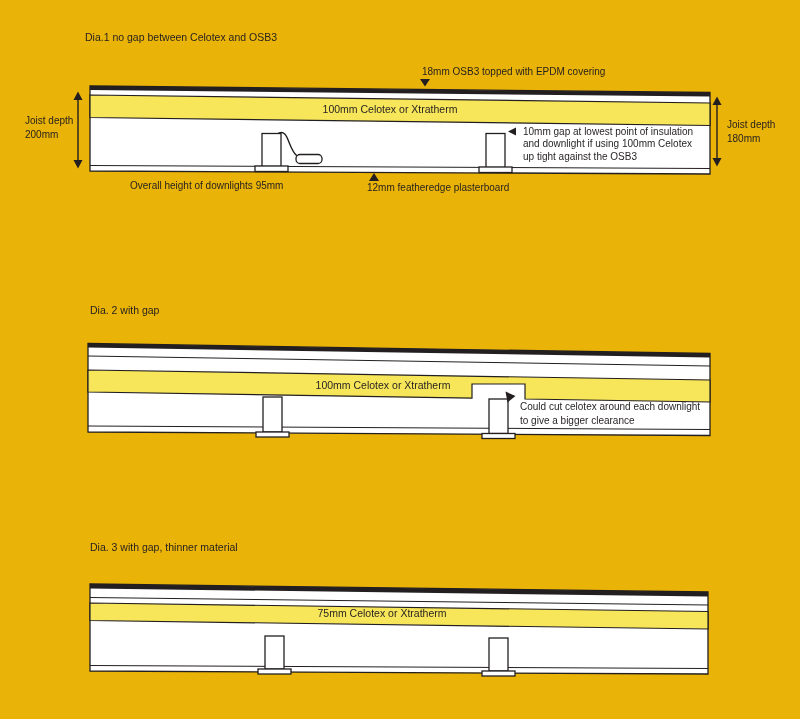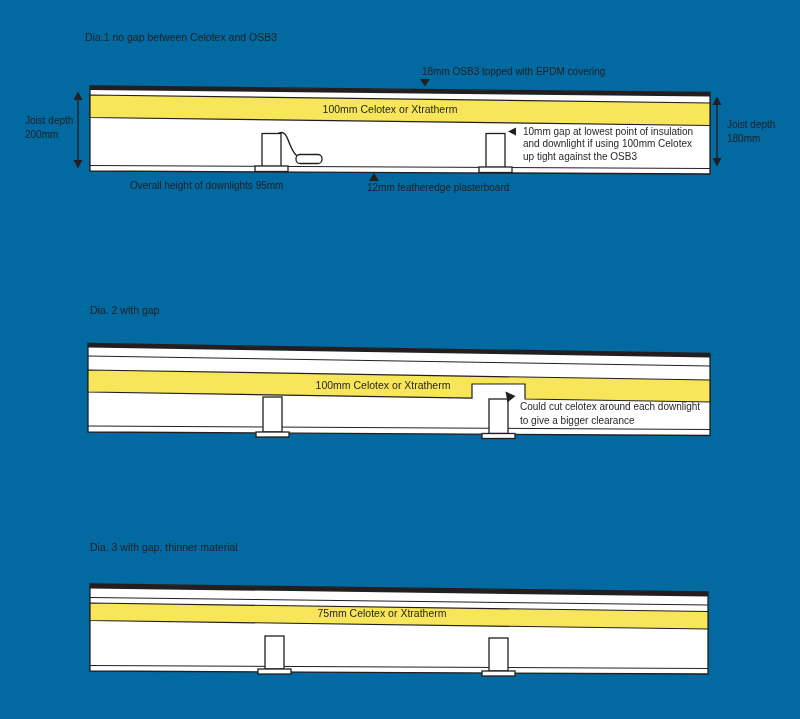--- a/index.html
+++ b/index.html
@@ -1,20 +1,20 @@
 <!DOCTYPE html>
 <html><head>
 <meta charset="utf-8">
 <style>
   html, body { margin: 0; padding: 0; background: #ffffff; }
   .canvas {
     position: relative;
     width: 800px;
     height: 719px;
-    background: #0369a1;
+    background: #eab308;
     font-family: "Liberation Sans", sans-serif;
   }
   svg { display: block; }
   .t {
     fill: #231F20;
     font-family: "Liberation Sans", sans-serif;
     font-size: 10px;
   }
   .title { font-size: 10.5px; }
   .band-label { font-size: 10.5px; }

